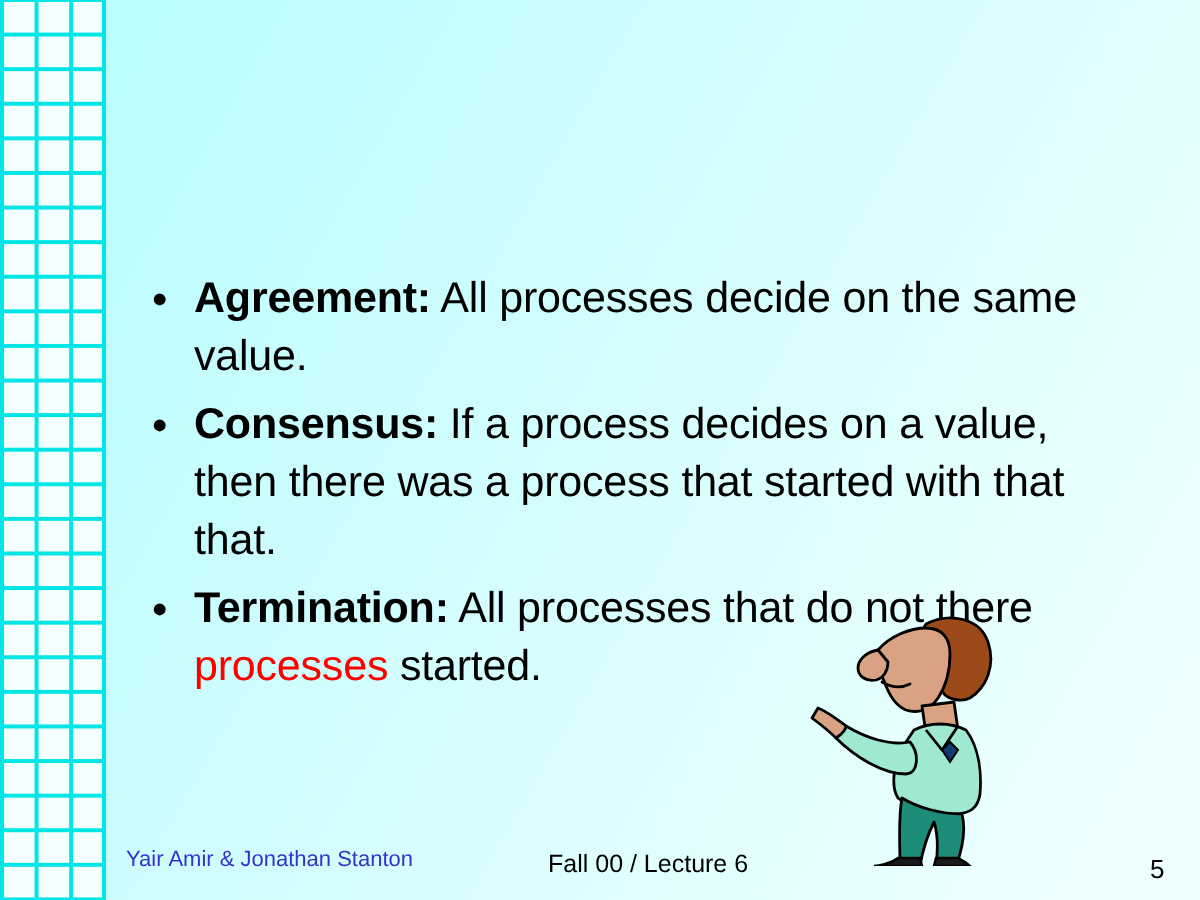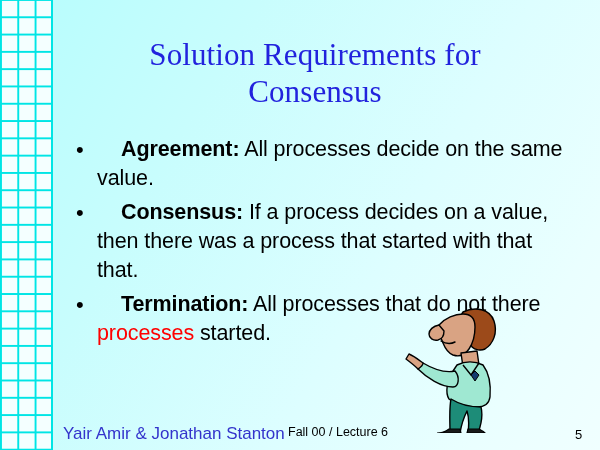--- a/index.html
+++ b/index.html
@@ -75,38 +75,37 @@
   }
   .bullet-text {
     flex: 1 1 auto;
     font-size: 21.5px;
     line-height: 29px;
     color: #000000;
     letter-spacing: -0.1px;
   }
   .lead {
     font-weight: bold;
-    margin-left: 24px;
   }
   .red {
     color: #ff0000;
   }
 
   
   #footer-authors {
     position: absolute;
     left: 63px;
     top: 424px;
-    font-size: 17px;
+    font-size: 11px;
     color: #3333cc;
     white-space: nowrap;
   }
   #footer-course {
     position: absolute;
-    left: 288px;
+    left: 274px;
     top: 425px;
     font-size: 12.5px;
     color: #000000;
     white-space: nowrap;
   }
   #page-number {
     position: absolute;
     left: 575px;
     top: 427px;
     font-size: 13px;
@@ -123,24 +122,20 @@
   }
   #figure svg { display: block; }
 </style>
 </head>
 <body>
 
 <div id="slide">
 
   <div id="grid-strip"></div>
 
-  <div id="title">
-    <span>Solution Requirements for</span><br>
-    <span>Consensus</span>
-  </div>
 
   <div id="body">
 
     <div class="bullet-row">
       <span class="bullet-dot">•</span>
       <span class="bullet-text"><span class="lead">Agreement:</span><span> All processes decide on the same value.</span></span>
     </div>
 
     <div class="bullet-row">
       <span class="bullet-dot">•</span>

